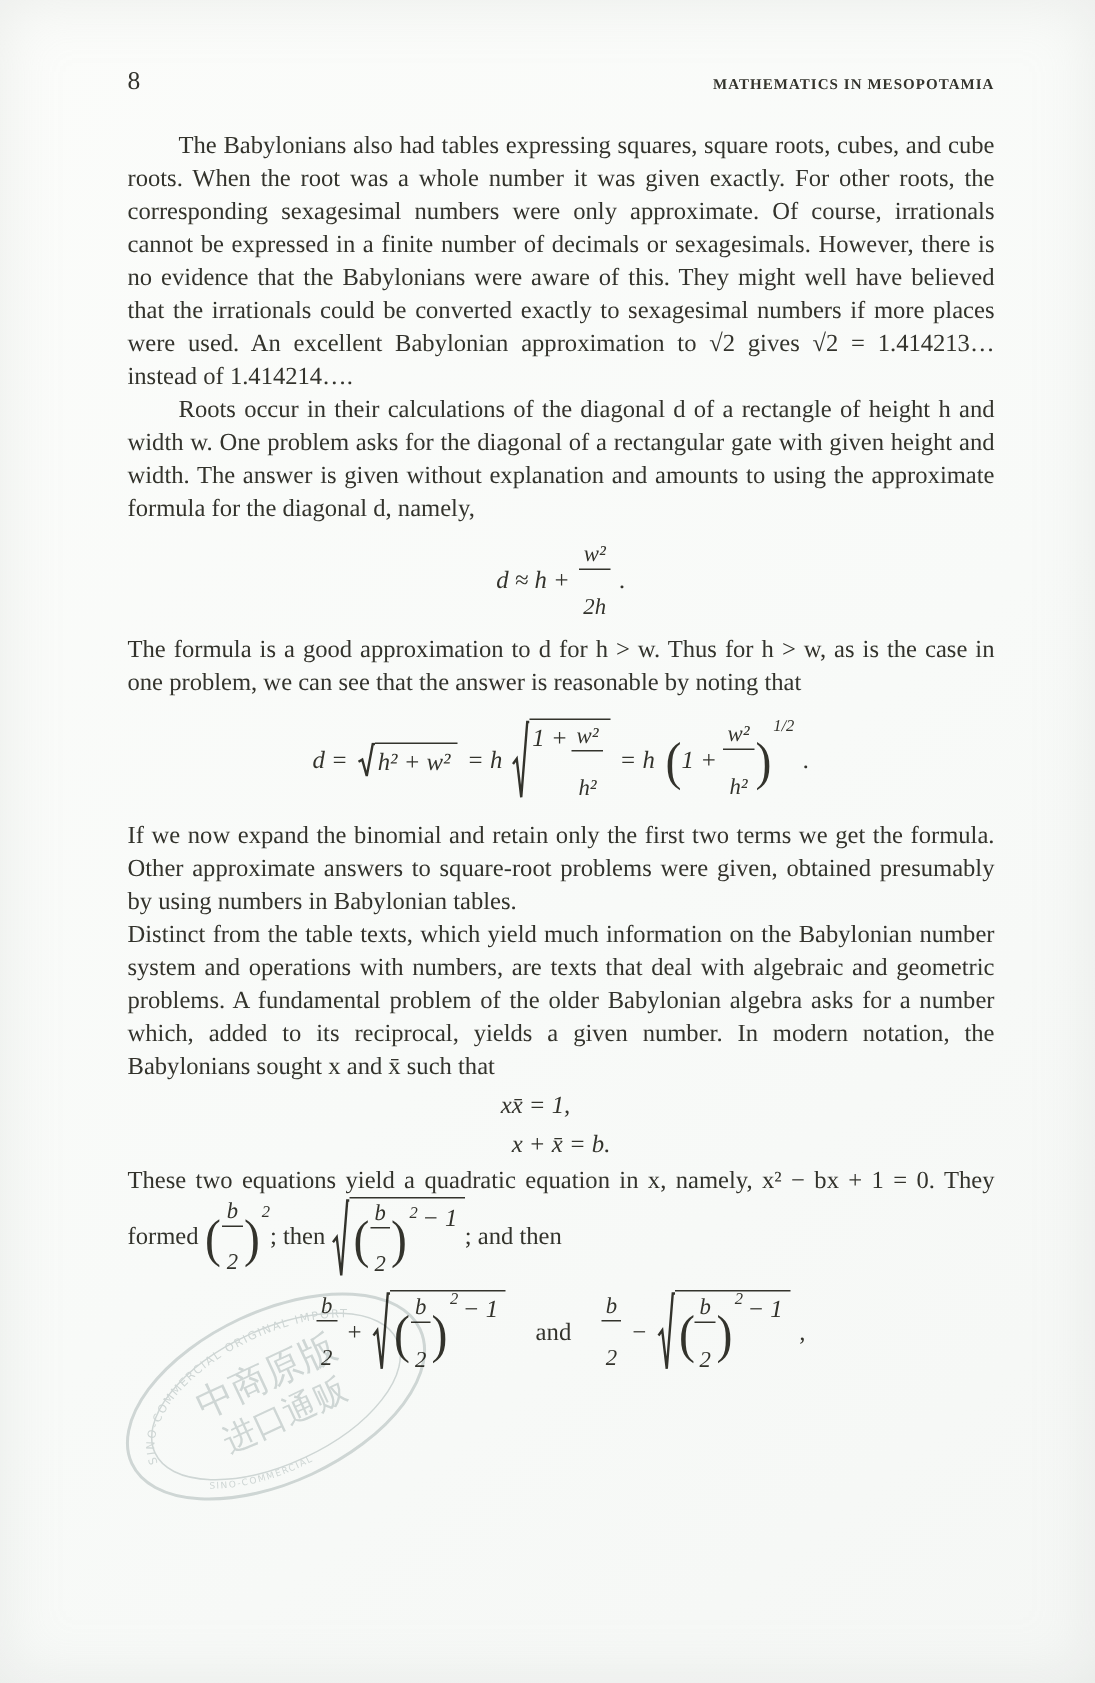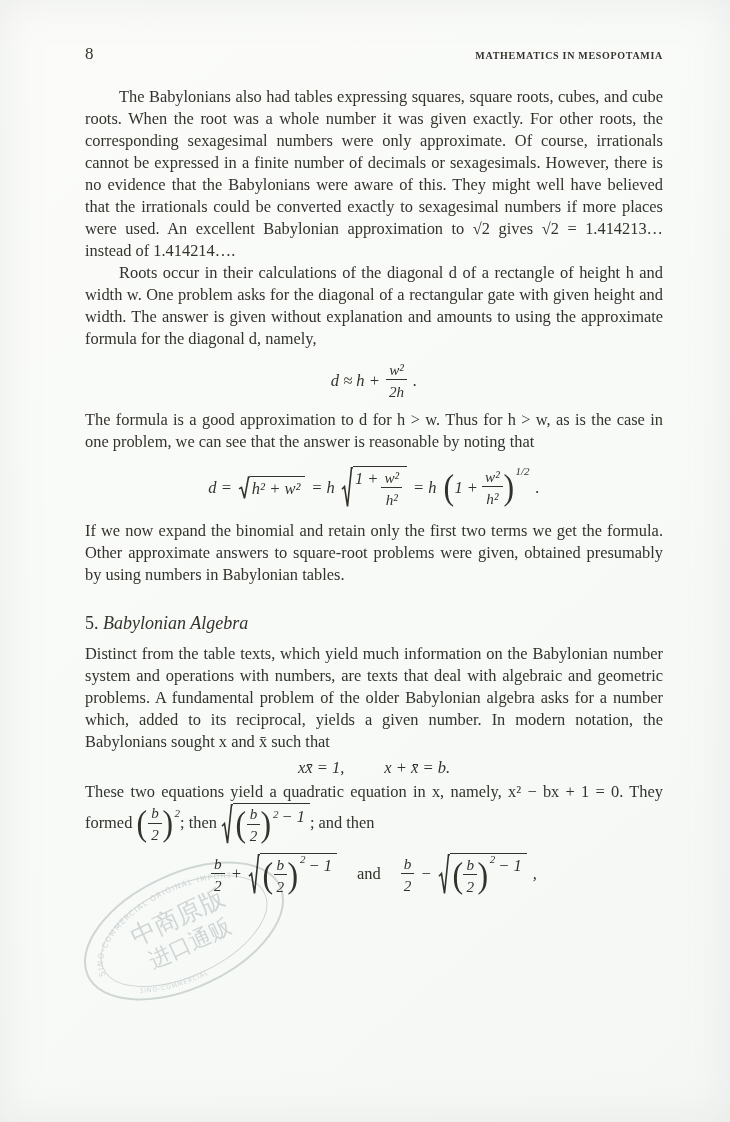--- a/index.html
+++ b/index.html
@@ -22,30 +22,30 @@
 
   p{margin:0;font-size:16.4px;line-height:22px;text-align:justify;}
   p.indent{text-indent:34px;}
 
   .display-math{
     display:flex;justify-content:center;align-items:center;gap:6px;
     font-style:italic;font-size:16.5px;line-height:1.2;
   }
   .dm1{margin:11px 0 9px;}
   .dm2{margin:13px 0 11px;}
-  .dm3{margin:5px 0 3px;}
+  .dm3{margin:5px 0 3px;flex-direction:column;}
   .dm4{margin:7px 0 9px;}
 
   .section-heading{margin:27px 0 9px;font-size:18px;}
   .sec-title{font-style:italic;}
 
   
   .frac{display:inline-block;vertical-align:middle;text-align:center;line-height:1.12;font-size:0.92em;}
   .frac .fn{display:block;padding:0 3px 1px;}
-  .frac .fd{display:block;border-top:1.4px solid currentColor;padding:3px 3px 0;}
+  .frac .fd{display:block;border-top:1.4px solid currentColor;padding:16px 3px 0;}
 
   
   .sqrt{position:relative;display:inline-block;vertical-align:middle;padding-left:12px;white-space:nowrap;}
   .sqrt .rsign{position:absolute;left:0;top:0;height:100%;width:12px;}
   .sqrt .sbody{display:inline-flex;gap:3px;border-top:1.5px solid currentColor;padding:2px 5px 1px 2px;}
 
   
   .pgroup{display:inline-flex;align-items:center;vertical-align:middle;}
   .bigp{font-size:215%;font-weight:400;line-height:0.85;font-style:normal;transform:scaleX(0.9);}
   .psup{font-size:11px;align-self:flex-start;margin:-3px 0 0 1px;}
@@ -116,24 +116,20 @@
           <span class="fd">h²</span>
         </span>
         <span class="bigp">)</span>
         <span class="psup">1/2</span>
       </span>
       <span>.</span>
     </div>
 
     <p>If we now expand the binomial and retain only the first two terms we get the formula. Other approximate answers to square-root problems were given, obtained presumably by using numbers in Babylonian tables.</p>
 
-    <div class="section-heading">
-      <span class="sec-num">5.</span>
-      <span class="sec-title">Babylonian Algebra</span>
-    </div>
 
     <p>Distinct from the table texts, which yield much information on the Babylonian number system and operations with numbers, are texts that deal with algebraic and geometric problems. A fundamental problem of the older Babylonian algebra asks for a number which, added to its reciprocal, yields a given number. In modern notation, the Babylonians sought x and x̄ such that</p>
 
     <div class="display-math dm3">
       <span class="eqgap">xx̄ = 1,</span>
       <span>x + x̄ = b.</span>
     </div>
 
     <p>
       <span>These two equations yield a quadratic equation in x, namely, x² − bx + 1 = 0. They formed</span>

